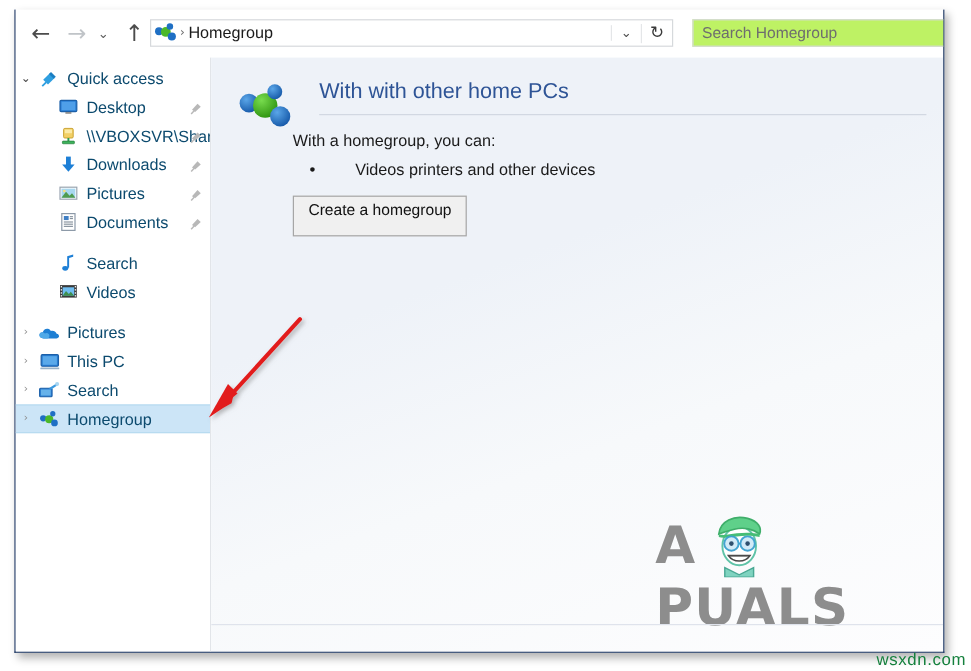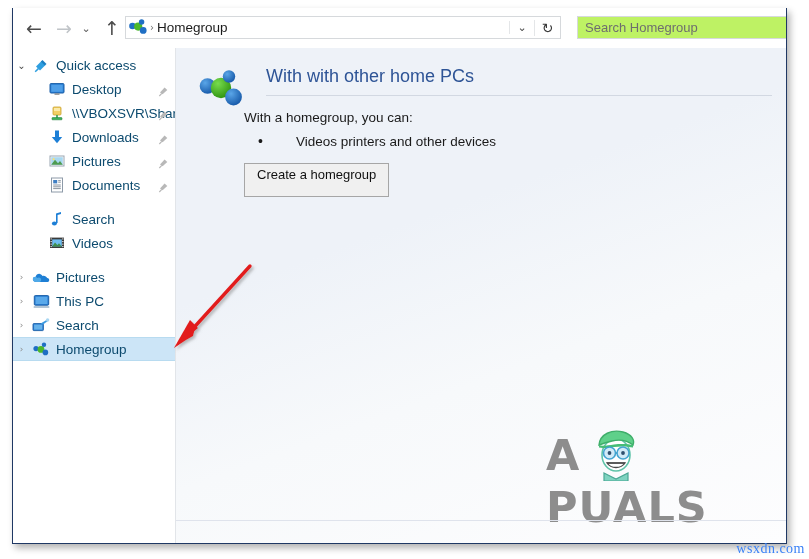--- a/index.html
+++ b/index.html
@@ -361,22 +361,22 @@
     height: 92px;
     pointer-events: none;
   }
 
   
   .site-wm {
     position: absolute;
     right: 4px;
     bottom: 2px;
     font-size: 14px;
-    color: #3b82f6;
-    font-family: Liberation Serif, serif;
+    color: #15803d;
+    font-family: Liberation Sans, sans-serif;
     letter-spacing: 0.5px;
   }
 </style>
 </head>
 <body>
 
 <div id="root">
 
   <div class="window">
 

